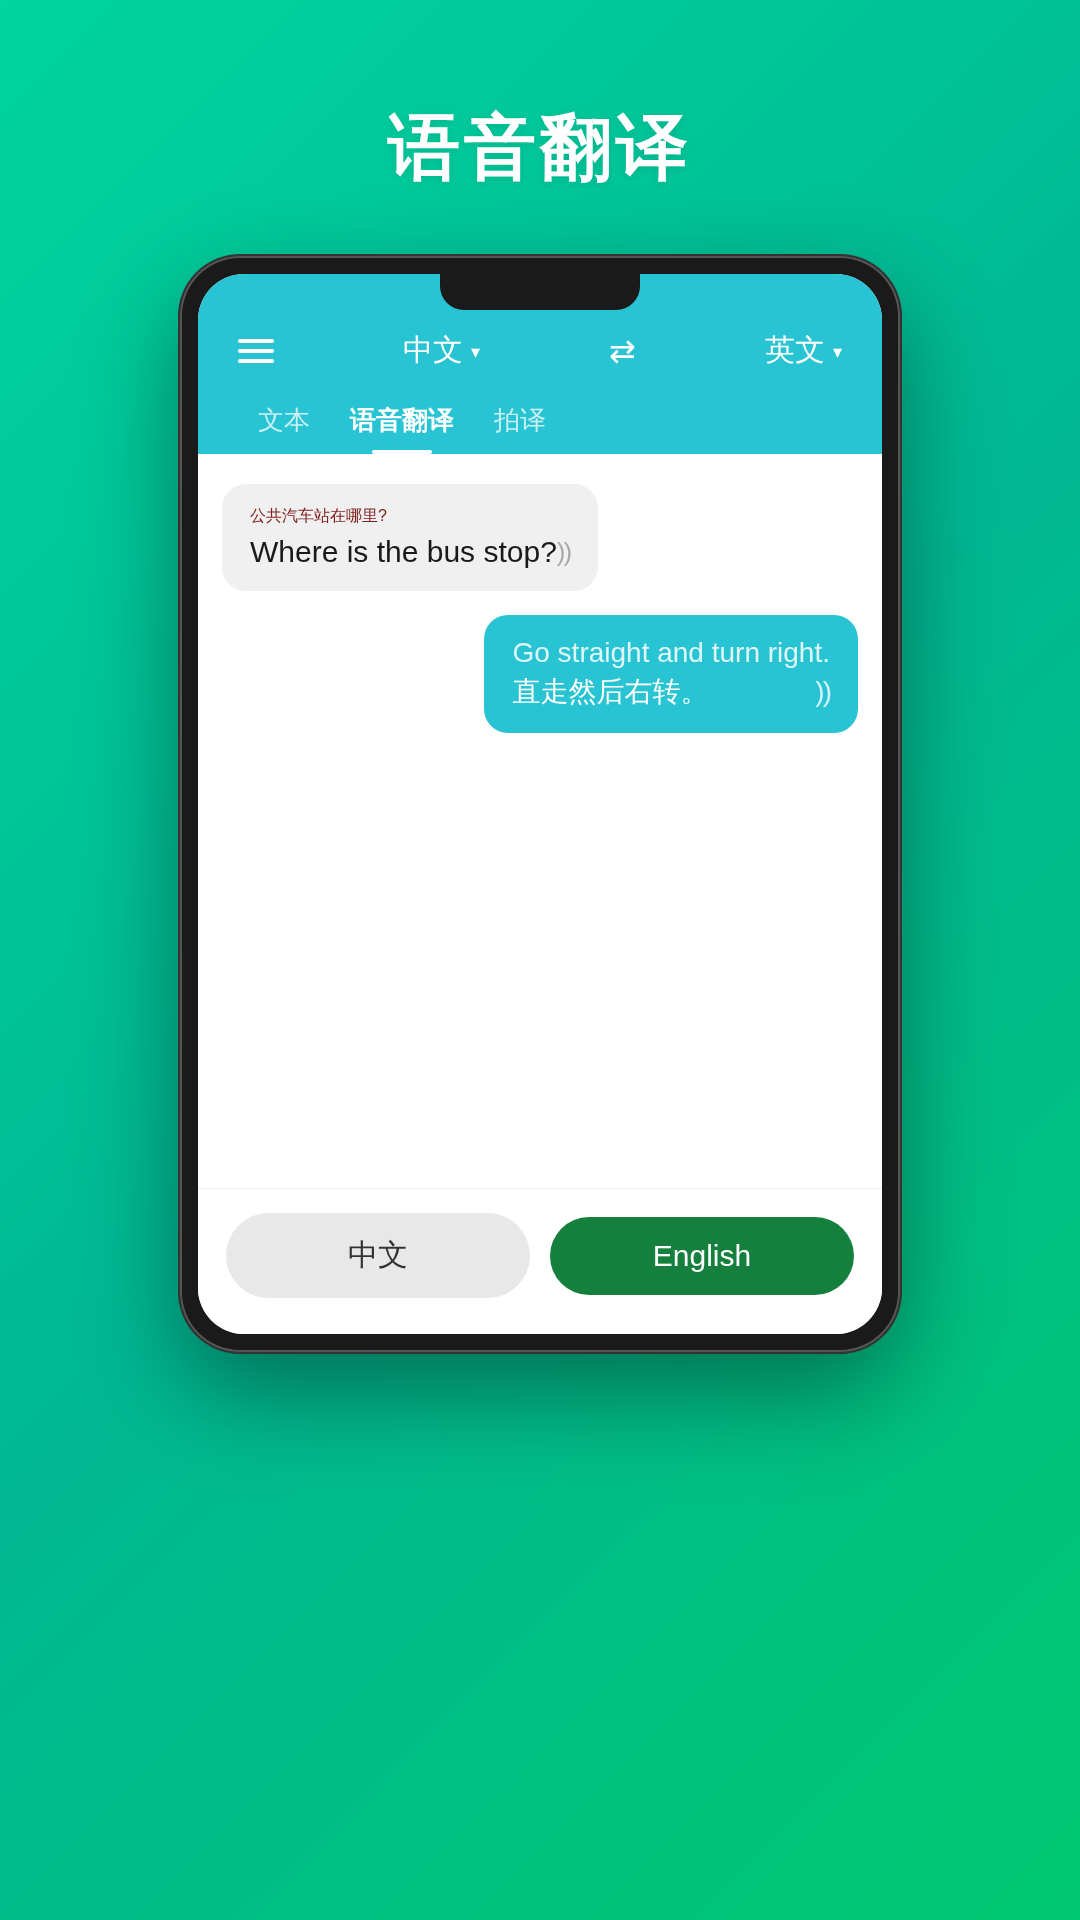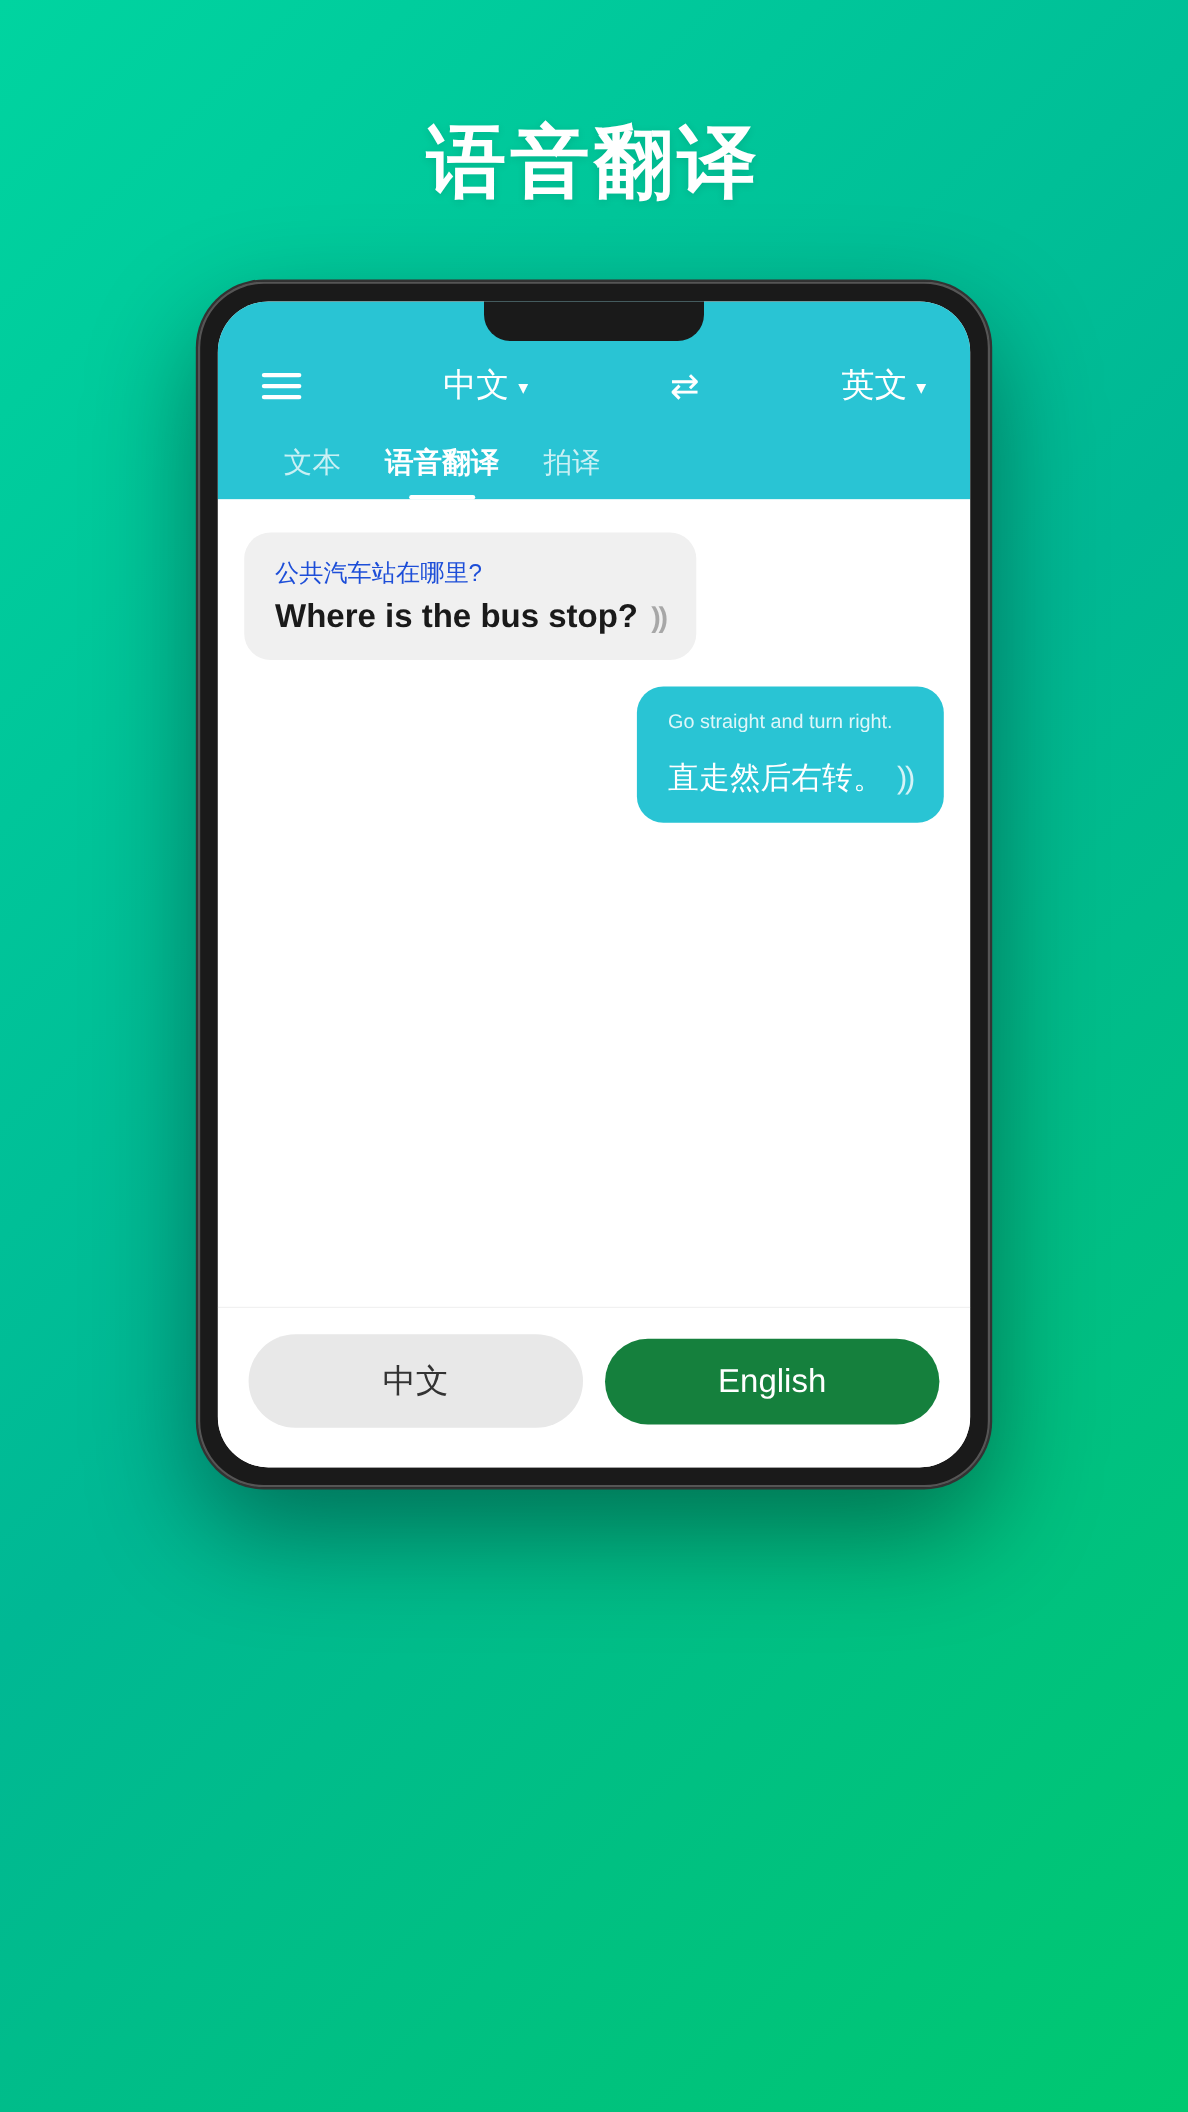--- a/index.html
+++ b/index.html
@@ -171,50 +171,50 @@
 
     .bubble-left {
       background: #f0f0f0;
       border-radius: 24px;
       padding: 22px 28px;
       max-width: 76%;
       position: relative;
     }
 
     .bubble-left .original-text {
-      color: #1d4ed8;
-      font-size: 22px;
+      color: #7f1d1d;
+      font-size: 16px;
       margin-bottom: 8px;
     }
 
     .bubble-left .translated-text {
       color: #1a1a1a;
       font-size: 30px;
-      font-weight: 700;
-      display: flex;
-      align-items: center;
-      gap: 12px;
+      font-weight: 400;
+      display: flex;
+      align-items: center;
+      gap: 0;
     }
 
     .message-right {
       display: flex;
       justify-content: flex-end;
     }
 
     .bubble-right {
       background: #29c4d4;
       border-radius: 24px;
       padding: 22px 28px;
       max-width: 76%;
     }
 
     .bubble-right .original-text {
       color: rgba(255,255,255,0.85);
-      font-size: 18px;
-      margin-bottom: 21px;
+      font-size: 28px;
+      margin-bottom: 4px;
     }
 
     .bubble-right .translated-text {
       color: white;
       font-size: 28px;
       font-weight: 400;
       display: flex;
       align-items: center;
       justify-content: space-between;
       gap: 12px;

